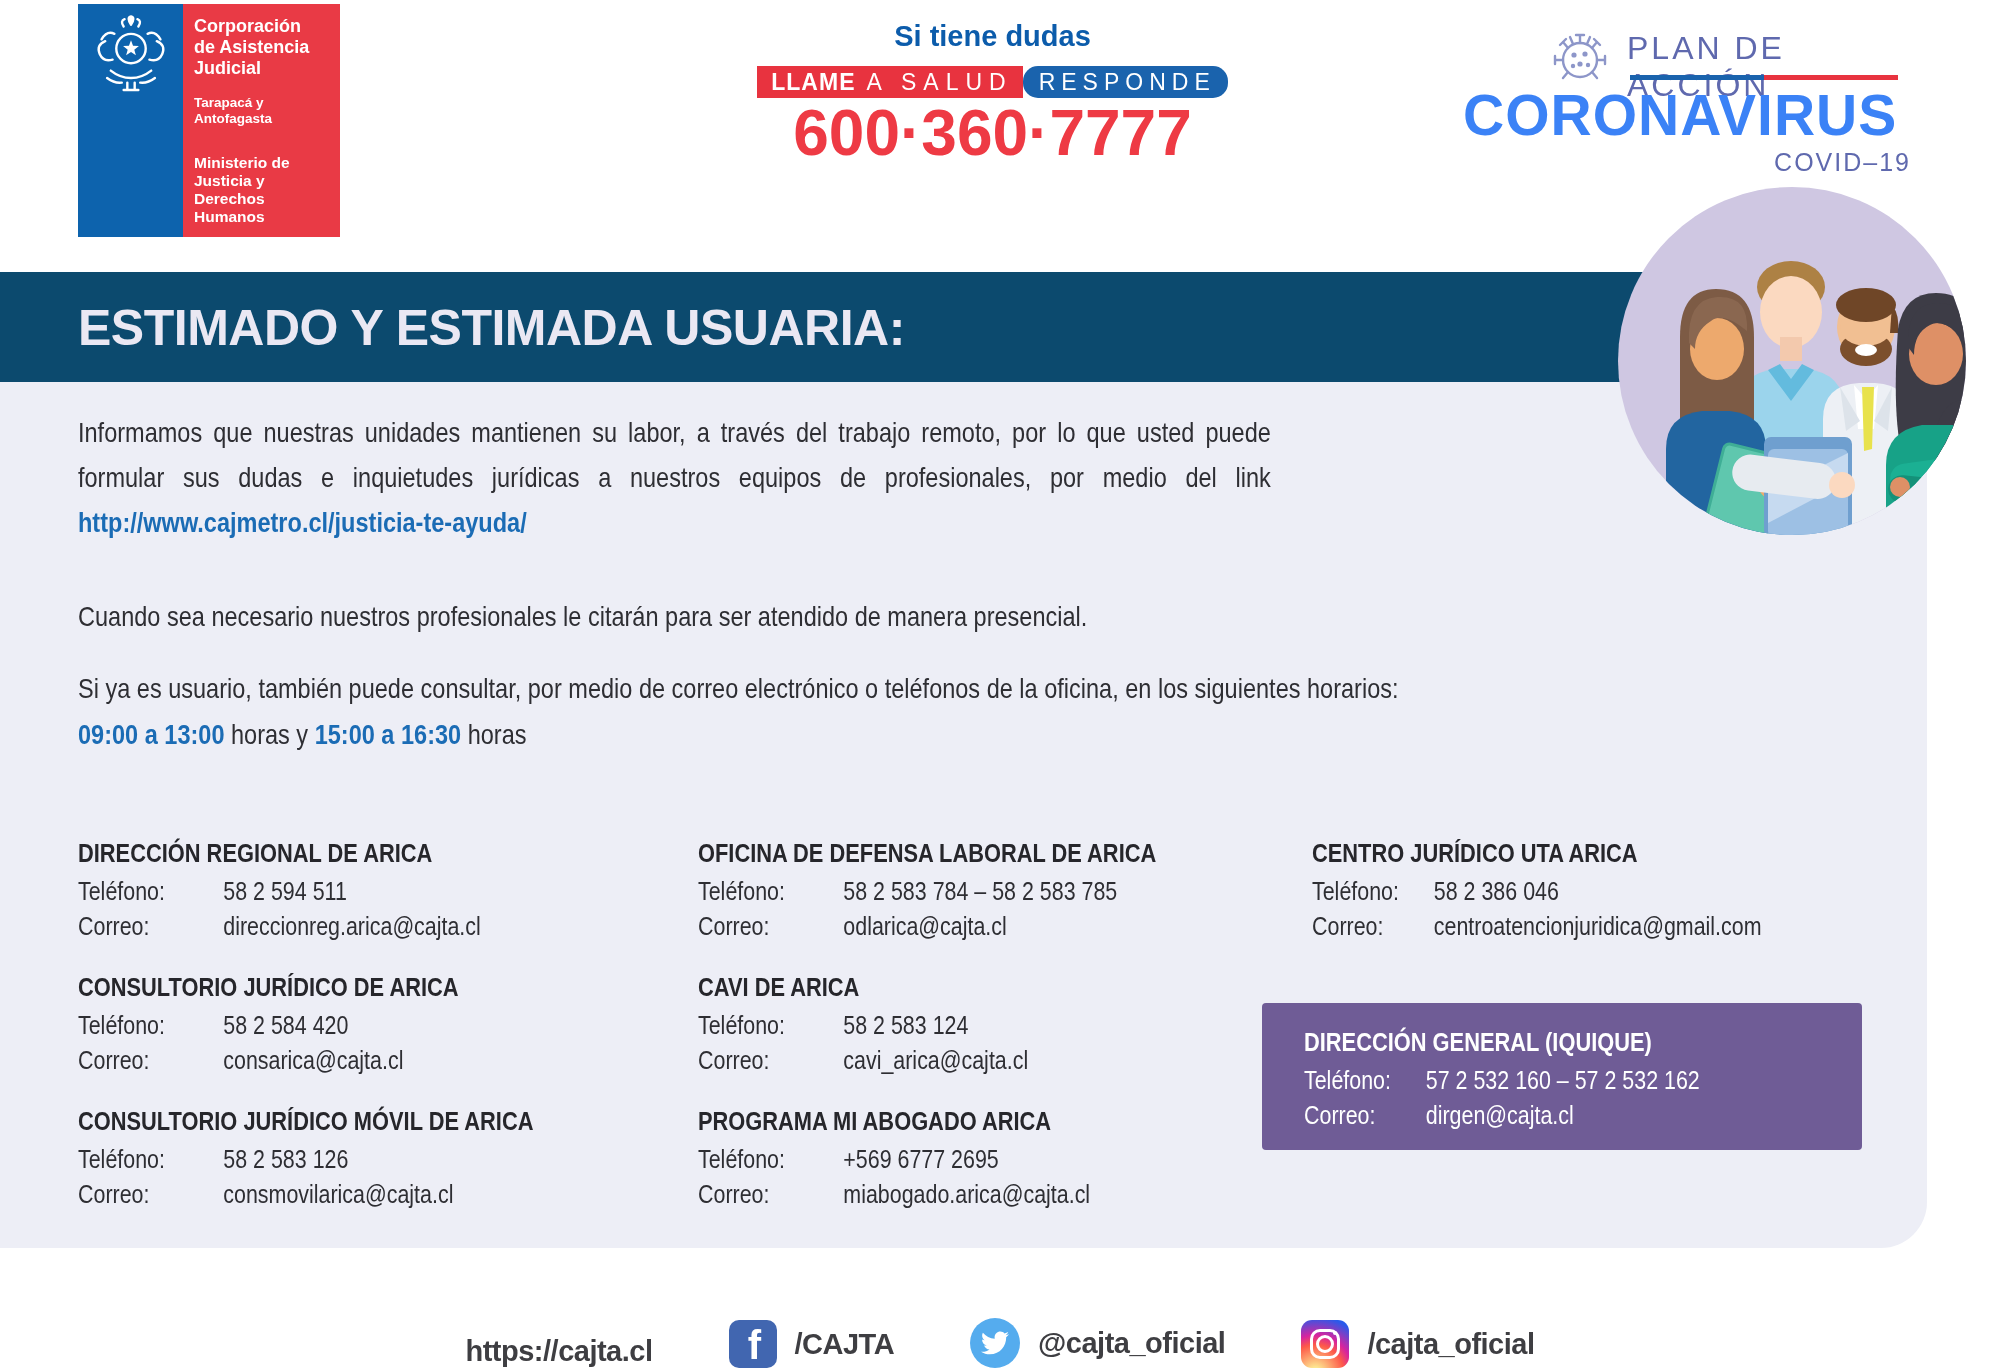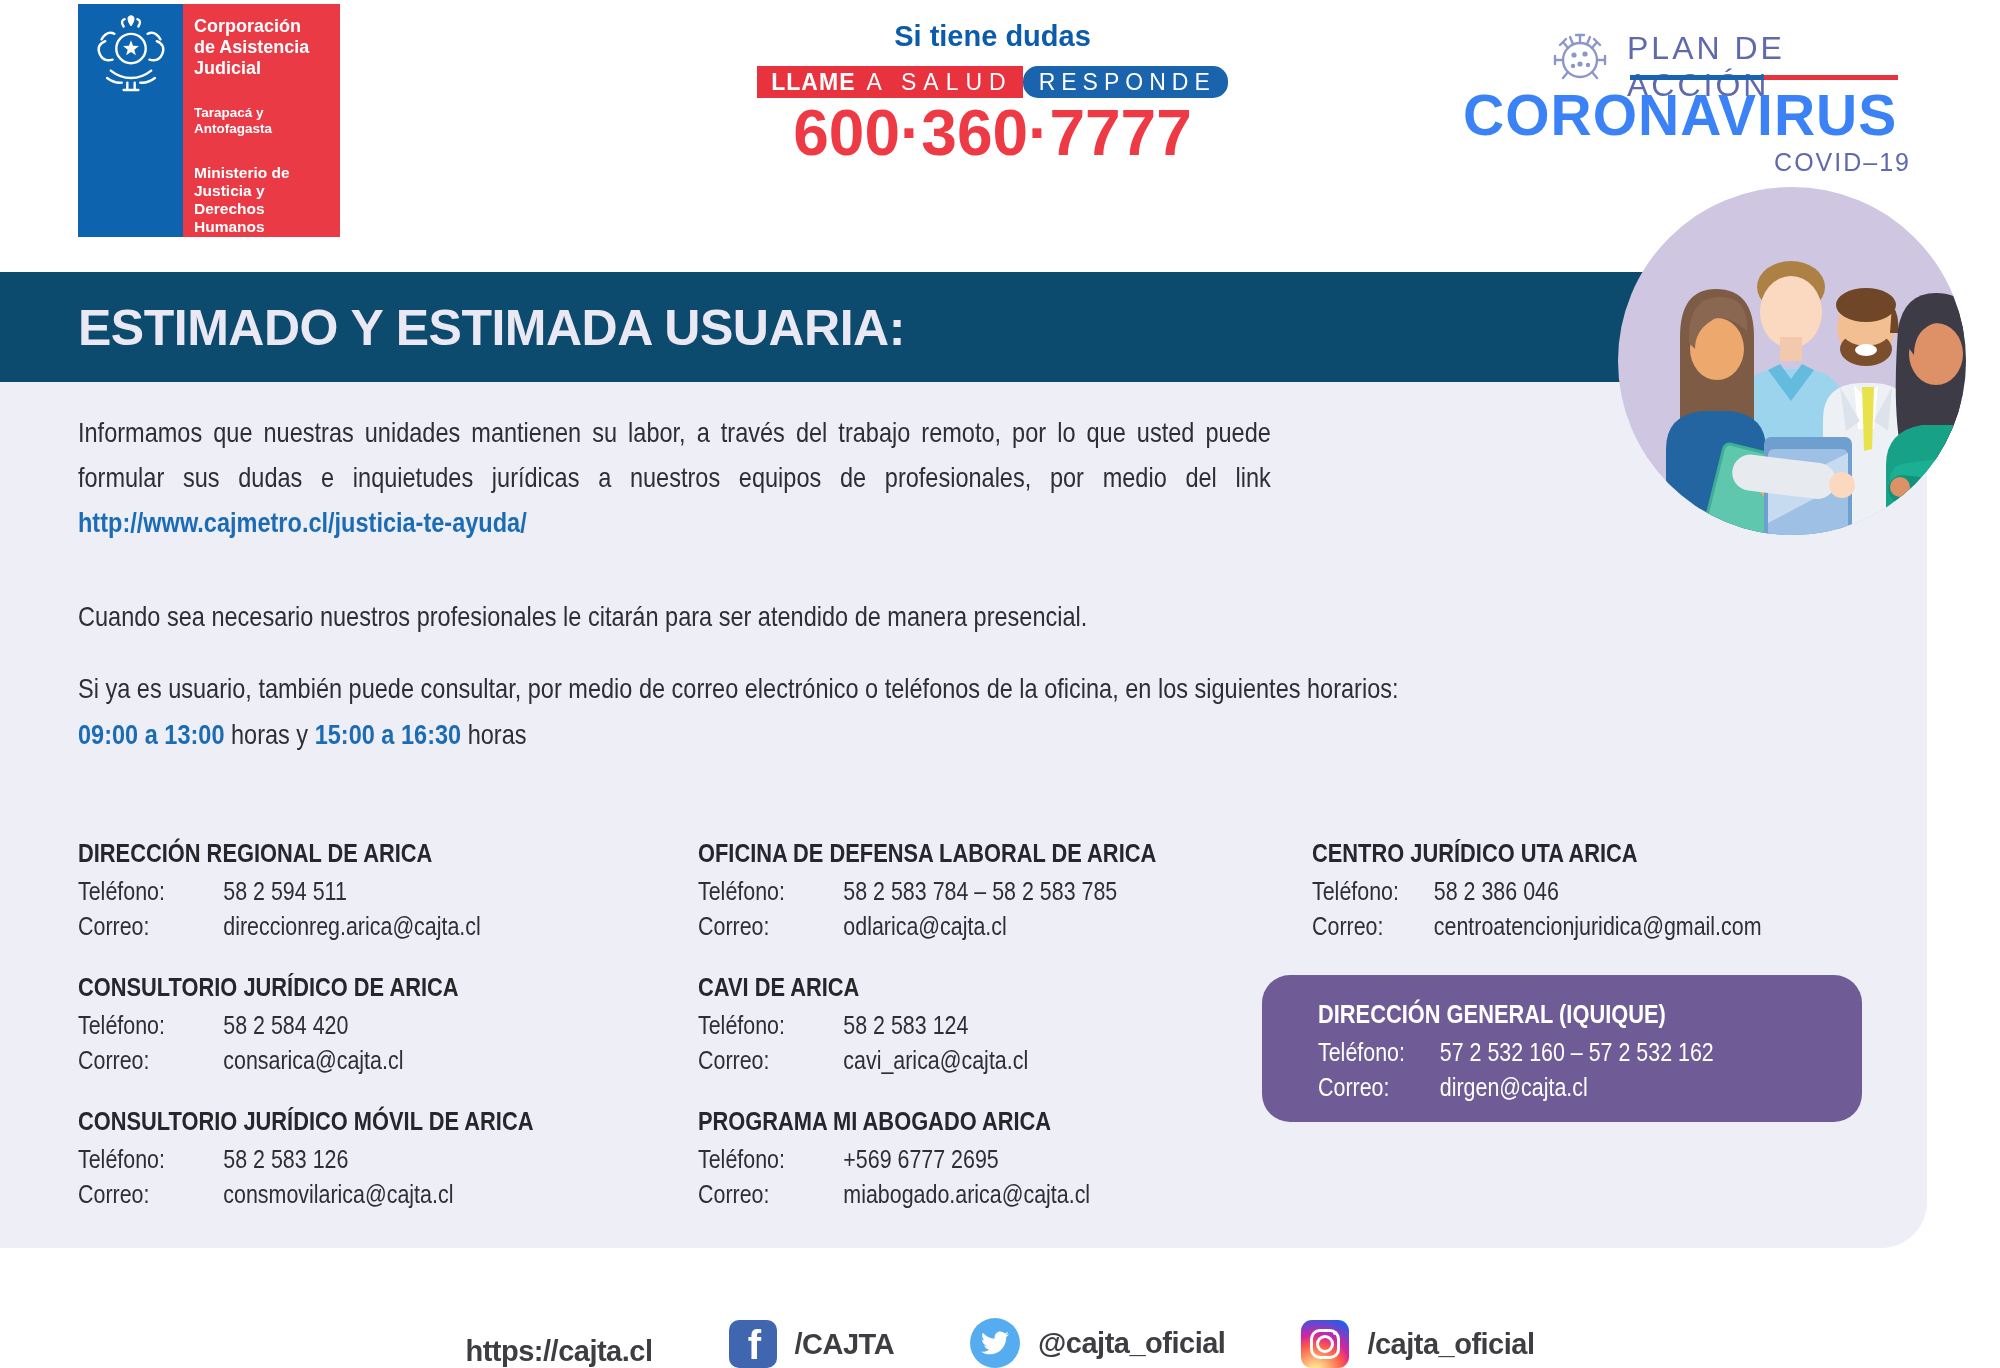--- a/index.html
+++ b/index.html
@@ -4,21 +4,21 @@
 <style>
   html,body{margin:0;padding:0;background:#ffffff;}
   .page{position:relative;width:2000px;height:1368px;background:#ffffff;
         font-family:"Liberation Sans",sans-serif;overflow:hidden;color:#2e2e33;}
 
   
   .logo{position:absolute;left:78px;top:4px;width:262px;height:233px;display:flex;}
   .logo-blue{width:105px;background:#0d63ad;display:flex;justify-content:center;}
   .logo-red{flex:1;background:#e93a45;color:#fff;padding:12px 8px 0 11px;box-sizing:border-box;}
   .logo-org{font-weight:700;font-size:18px;line-height:21px;white-space:pre-line;}
-  .logo-region{font-weight:700;font-size:13.5px;line-height:16px;margin-top:26px;white-space:pre-line;}
+  .logo-region{font-weight:700;font-size:13.5px;line-height:16px;margin-top:16px;white-space:pre-line;}
   .logo-ministry{font-weight:700;font-size:15.5px;line-height:18px;margin-top:27px;white-space:pre-line;}
 
   
   .hotline{position:absolute;left:680px;top:20px;width:625px;display:flex;flex-direction:column;align-items:center;}
   .hotline-prompt{font-size:29px;font-weight:700;color:#0c5cab;}
   .hotline-banner{display:flex;margin-top:13px;height:32px;font-size:23px;color:#fff;}
   .hb-red{background:#e8333f;display:flex;align-items:center;padding:0 10px 0 14px;}
   .hb-llame{font-weight:700;letter-spacing:1px;margin-right:11px;}
   .hb-salud{font-weight:400;letter-spacing:7px;}
   .hb-blue{background:#1a63ad;display:flex;align-items:center;padding:0 12px 0 16px;letter-spacing:6px;font-weight:400;border-radius:15px;}
@@ -61,22 +61,22 @@
   
   .ccol{position:absolute;top:838px;width:740px;z-index:2;}
   .ccol1{left:78px;} .ccol2{left:698px;} .ccol3{left:1312px;}
   .cblock{margin-bottom:28px;}
   .ctitle{font-size:26px;font-weight:700;color:#26262b;line-height:30px;margin-bottom:6px;white-space:nowrap;}
   .crow{display:flex;font-size:25.5px;line-height:35px;white-space:nowrap;}
   .clabel{width:173px;flex:0 0 auto;}
   .ccol3 .clabel{width:145px;}
 
   
-  .dirgen{position:absolute;left:1262px;top:975px;width:600px;height:147px;background:#6f5c96;
-     border-radius:28px;color:#fff;box-sizing:border-box;padding:24px 0 0 56px;z-index:2;}
+  .dirgen{position:absolute;left:1262px;top:1003px;width:600px;height:147px;background:#6f5c96;
+     border-radius:4px;color:#fff;box-sizing:border-box;padding:24px 0 0 42px;z-index:2;}
   .dirgen .ctitle{color:#fff;}
   .dirgen .crow{color:#fff;}
   .dirgen .clabel{width:145px;}
   .dirgen-inner{transform:scaleX(0.84);transform-origin:0 0;width:660px;}
 
   
   .footer{position:absolute;left:0;top:1248px;width:2000px;height:120px;background:#fff;
      display:flex;align-items:flex-end;justify-content:center;gap:76px;}
   .fitem{display:flex;align-items:center;gap:18px;cursor:pointer;}
   .flabel{font-size:29px;font-weight:700;color:#3e3e42;letter-spacing:-0.5px;}

